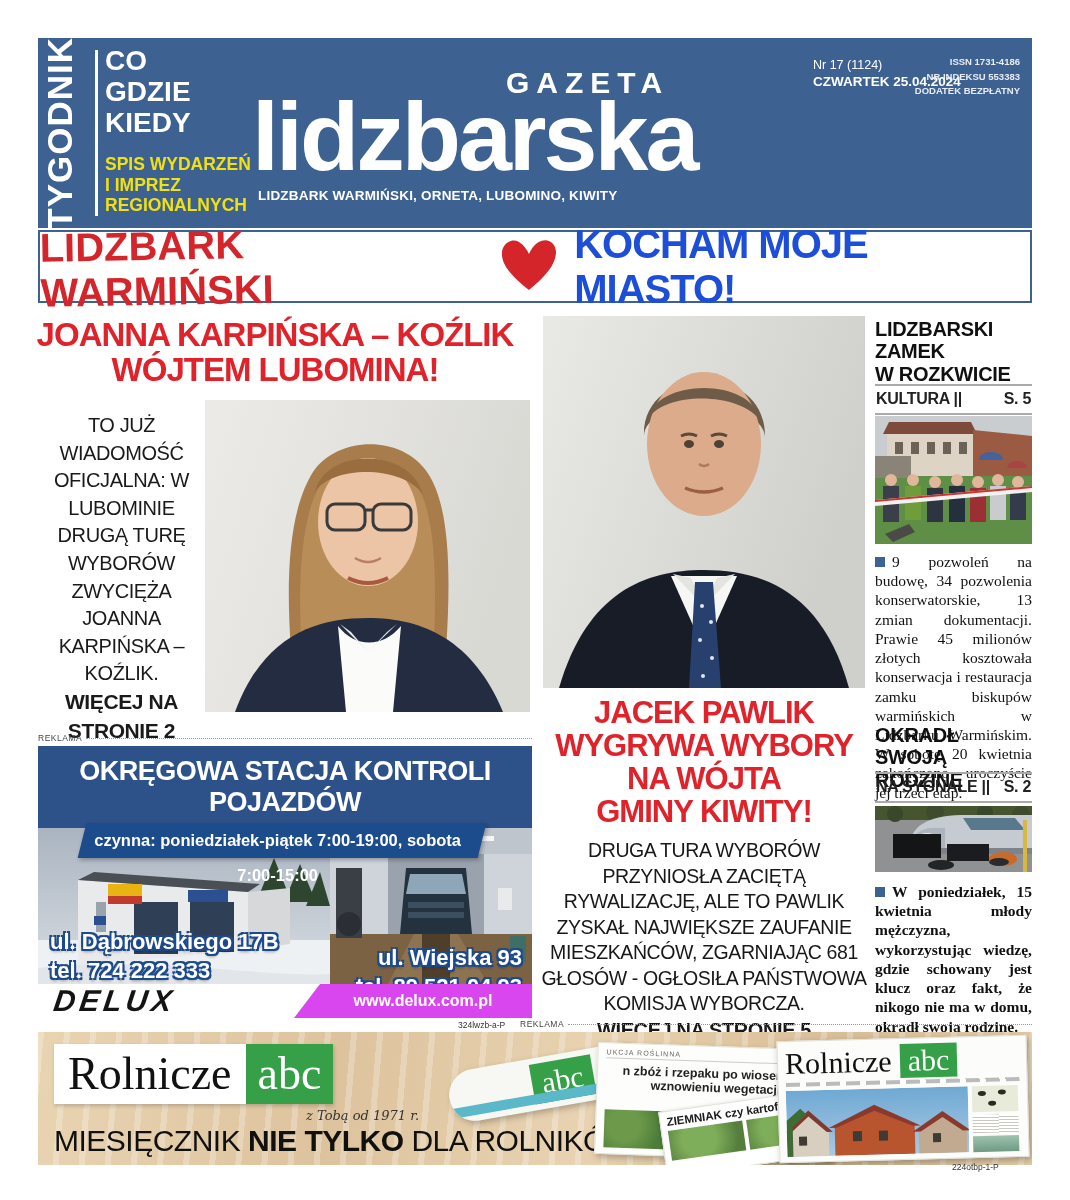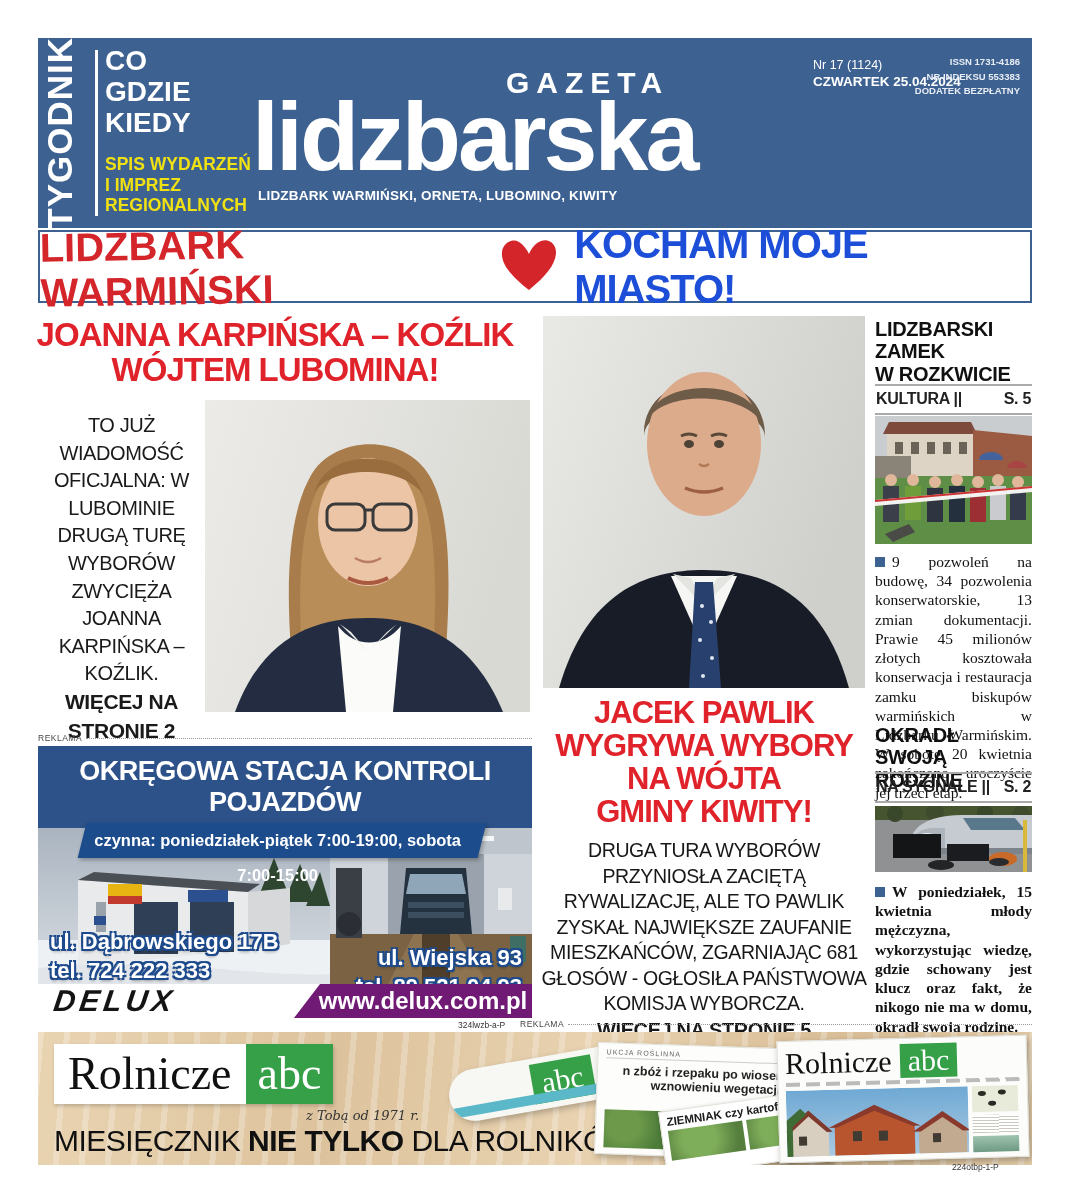--- a/index.html
+++ b/index.html
@@ -56,21 +56,21 @@
   .dx-band { height:82px; color:#fff; text-align:center; padding-top:10px; }
   .dx-title { font-weight:800; font-size:27px; letter-spacing:-0.5px; }
   .dx-sub { font-weight:700; font-size:19px; margin-top:2px; }
   .dx-photos { position:absolute; left:0; top:82px; width:494px; height:156px; display:flex; }
   .dx-ribbon { position:absolute; left:44px; top:77px; width:400px; height:35px; background:#1c4c8c; transform:skewX(-14deg); box-shadow:2px 2px 4px rgba(0,0,0,.3); }
   .dx-ribbon div { transform:skewX(14deg); color:#fff; font-weight:700; font-size:16.5px; text-align:center; line-height:35px; }
   .addr { position:absolute; color:#fff; font-weight:800; font-size:22px; line-height:1.3; text-shadow:-2px -2px 0 #1d4a8c, 2px -2px 0 #1d4a8c, -2px 2px 0 #1d4a8c, 2px 2px 0 #1d4a8c, 0 3px 3px rgba(0,0,0,.35); }
   .addr.left { left:12px; top:182px; }
   .addr.right { right:10px; top:182px; text-align:right;margin-top:16px; }
   .dx-strip { position:absolute; left:0; top:238px; width:494px; height:34px; background:#fff; }
-  .dx-strip .blue { position:absolute; right:0; top:0; width:238px; height:34px; background:#701a75; clip-path:polygon(26px 0, 100% 0, 100% 100%, 0 100%); color:#fff; font-weight:700; font-size:24px; text-align:center; line-height:34px; padding-left:20px; }
+  .dx-strip .blue { position:absolute; right:0; top:0; width:238px; height:34px; background:#d946ef; clip-path:polygon(26px 0, 100% 0, 100% 100%, 0 100%); color:#fff; font-weight:700; font-size:16px; text-align:center; line-height:34px; padding-left:20px; }
   .dx-logo { position:absolute; left:16px; top:0; color:#141414; font-weight:900; font-style:italic; font-size:30px; letter-spacing:4px; line-height:34px; transform:skewX(-8deg); }
   .ad-code { position:absolute; font-size:8.5px; color:#333; }
 
   
   .roln { position:absolute; left:38px; top:1032px; width:994px; height:133px; overflow:hidden;
           background:linear-gradient(100deg,#e9d4b2 0%, #ddc39d 30%, #e8d2b0 55%, #d8bd96 80%, #e3cca8 100%); }
   .roln::before { content:""; position:absolute; inset:0; background:repeating-linear-gradient(95deg, rgba(255,255,255,.25) 0 6px, rgba(0,0,0,0) 6px 26px); }
   .rol-logo { position:absolute; left:16px; top:12px; display:flex; align-items:stretch; box-shadow:1px 2px 4px rgba(0,0,0,.2); }
   .rol-white { background:#fff; padding:0 14px; font-family:"Liberation Serif", serif; font-size:46px; line-height:60px; color:#111; }
   .rol-green { background:#35a047; padding:0 12px; font-family:"Liberation Serif", serif; font-size:46px; line-height:60px; color:#fff; }

